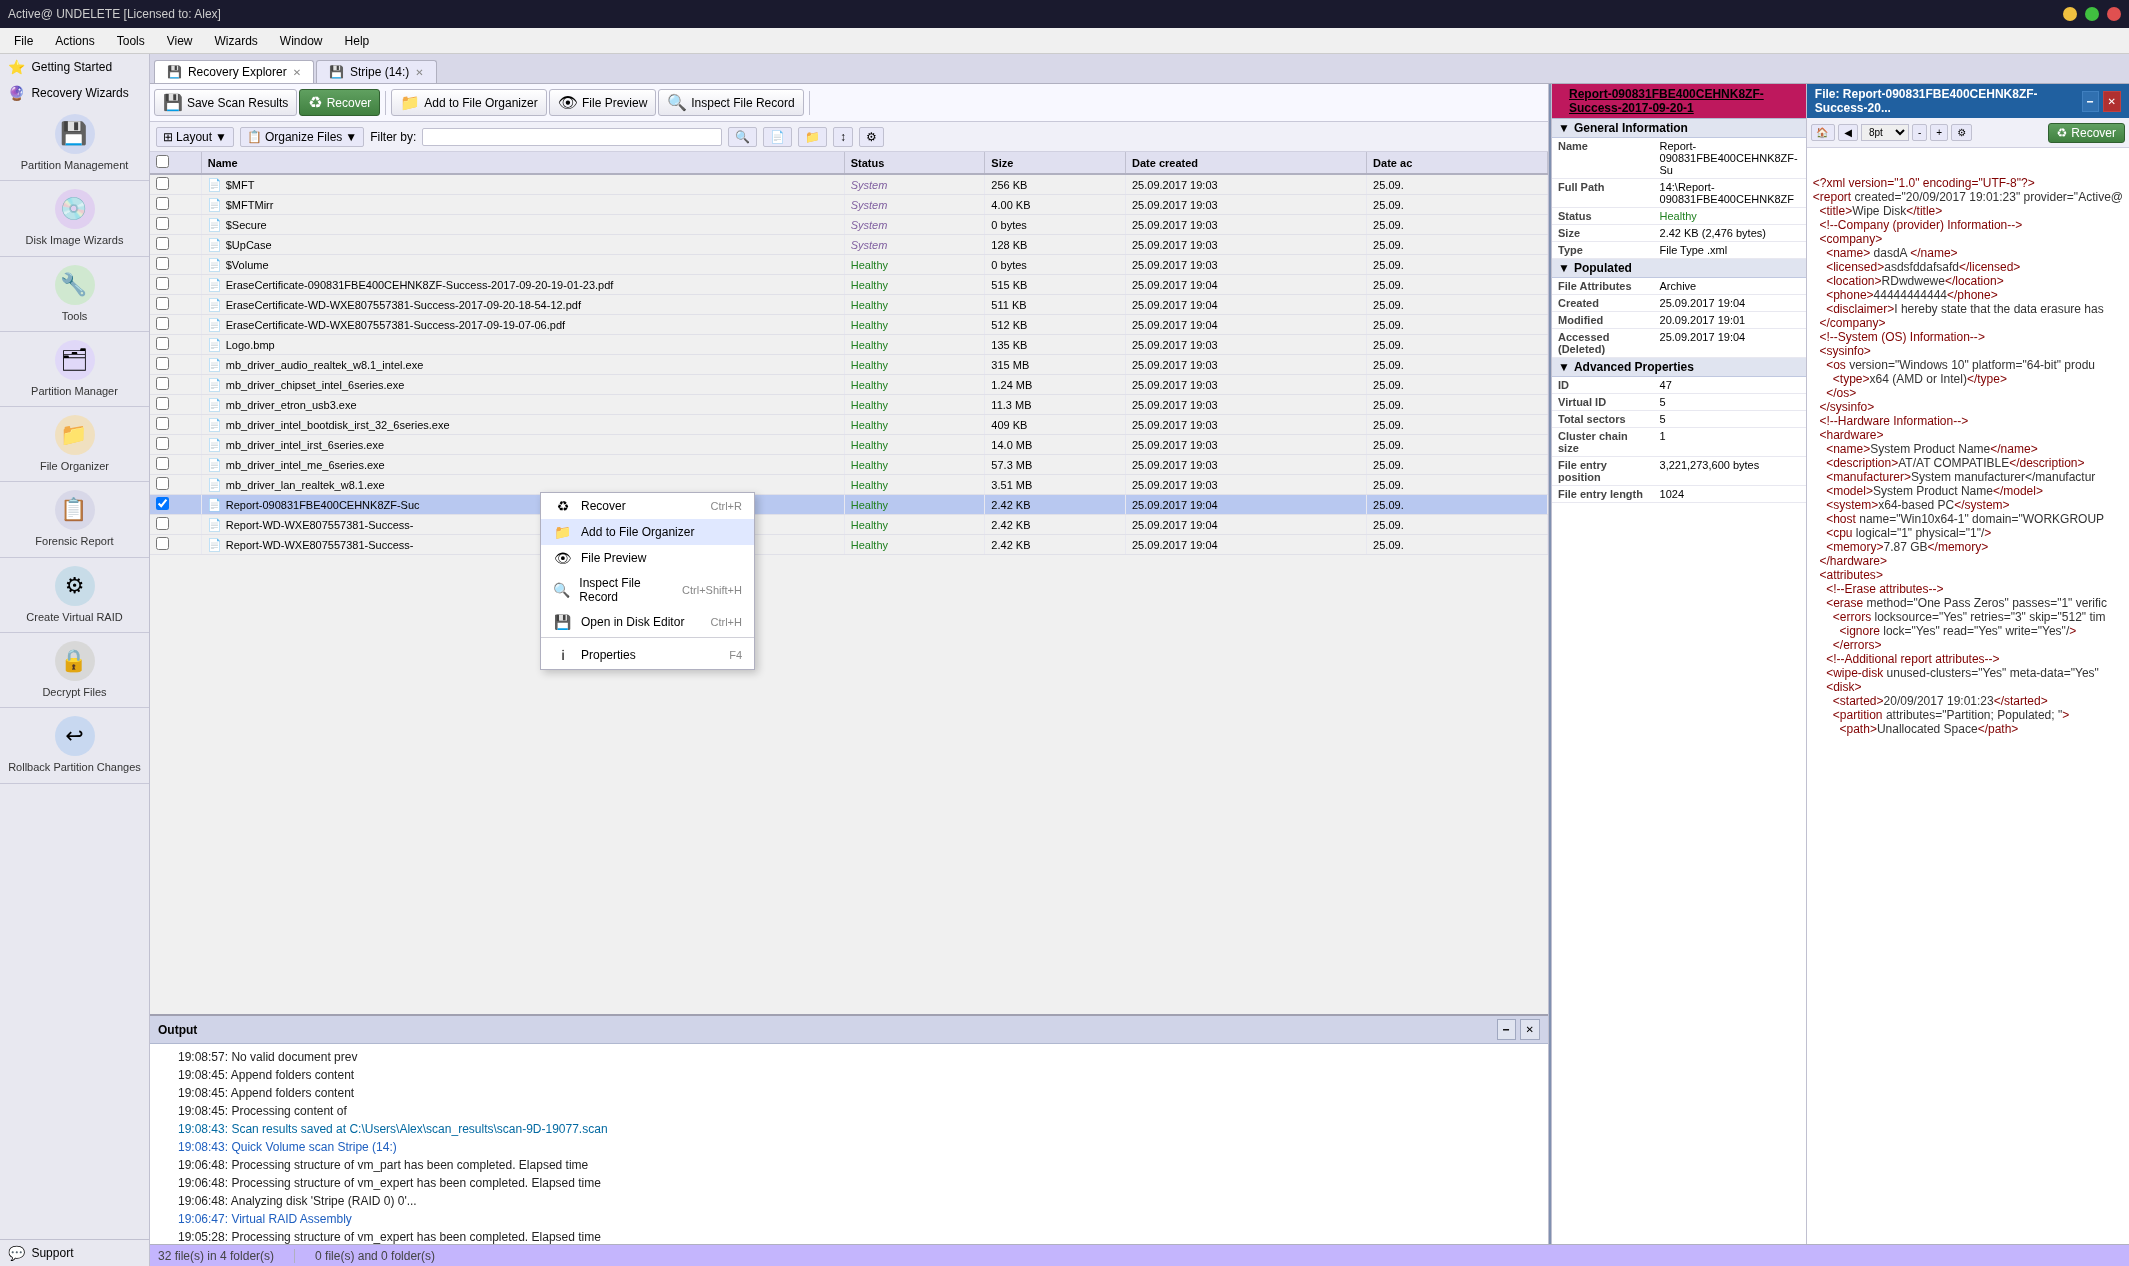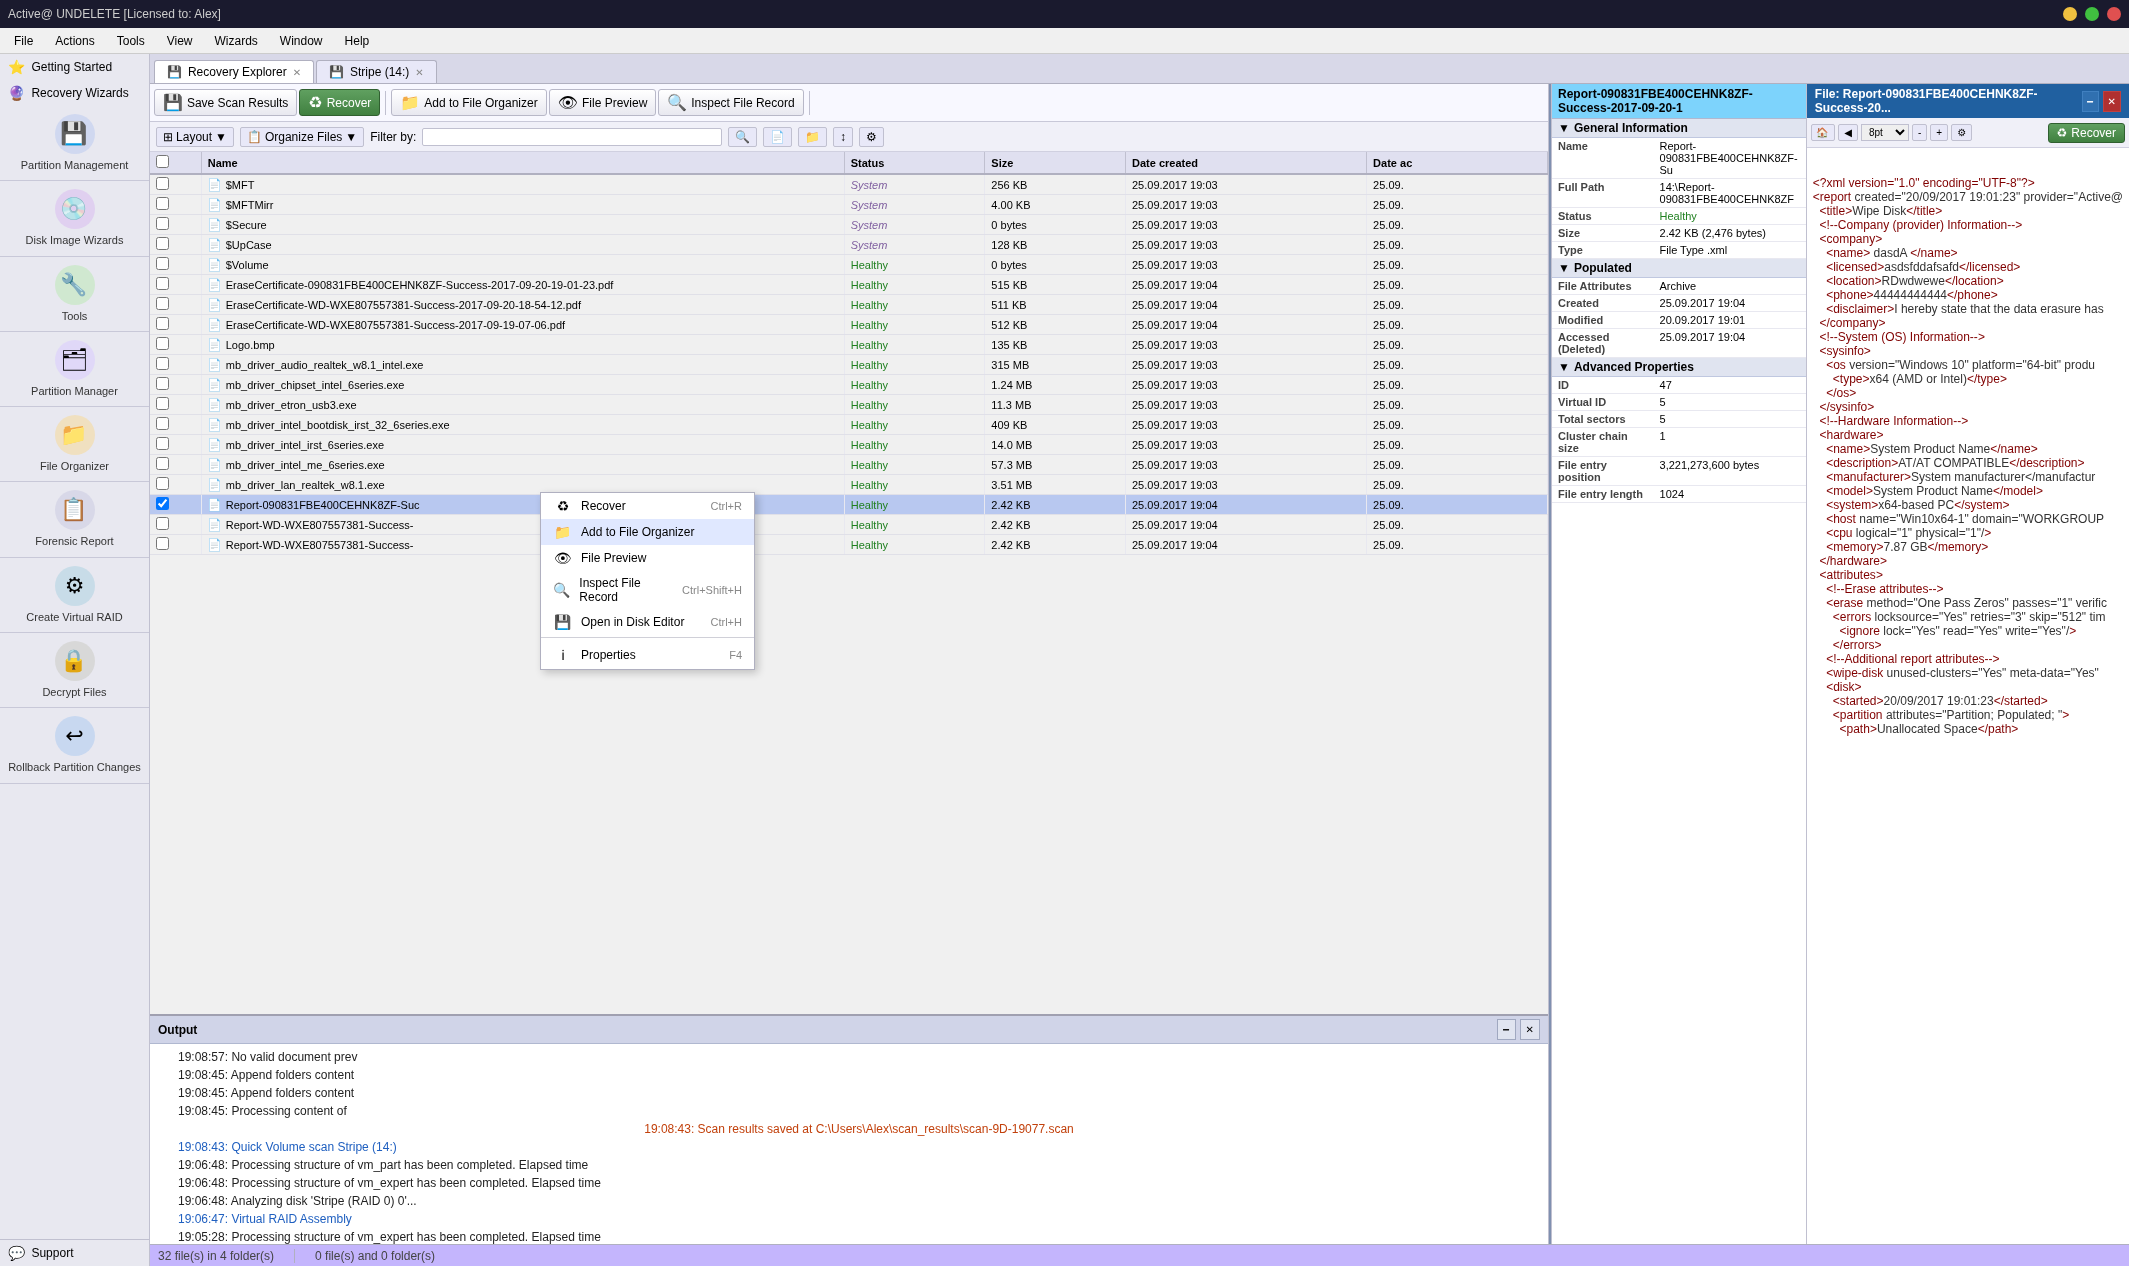--- a/index.html
+++ b/index.html
@@ -194,25 +194,26 @@
     .scroll-area-x { overflow-x: auto; }
 
     .props-panel {
       width: 310px;
       background: white;
       border-left: 1px solid #c0c0d0;
       display: flex;
       flex-direction: column;
     }
     .props-header {
-      background: #7dd3fc;
-      padding: 3px 6px;
+      background: #be185d;
+      padding: 3px 17px;
       font-size: 11px;
       font-weight: bold;
       border-bottom: 1px solid #b0b8d0;
+      text-decoration: underline;
     }
     .props-table { width: 100%; border-collapse: collapse; }
     .props-table td {
       padding: 2px 6px;
       font-size: 11px;
       border-bottom: 1px solid #e8e8f0;
       vertical-align: top;
     }
     .props-table td:first-child { font-weight: 600; color: #444; width: 40%; }
     .props-section-header {
@@ -310,21 +311,21 @@
       flex: 1;
       overflow-y: auto;
       padding: 4px 8px;
       font-family: 'Courier New', monospace;
       font-size: 11px;
       color: #222;
       line-height: 1.5;
     }
     .output-line { display: block; margin-left: 20px; }
     .output-line.highlight { color: #2060c0; }
-    .output-line.success { color: #c2410c; text-align: center; }
+    .output-line.success { color: #0369a1; }
 
     
     .statusbar {
       background: #c4b5fd;
       border-top: 1px solid #b0b0c0;
       height: 22px;
       display: flex;
       align-items: center;
       padding: 0 8px;
       gap: 20px;

